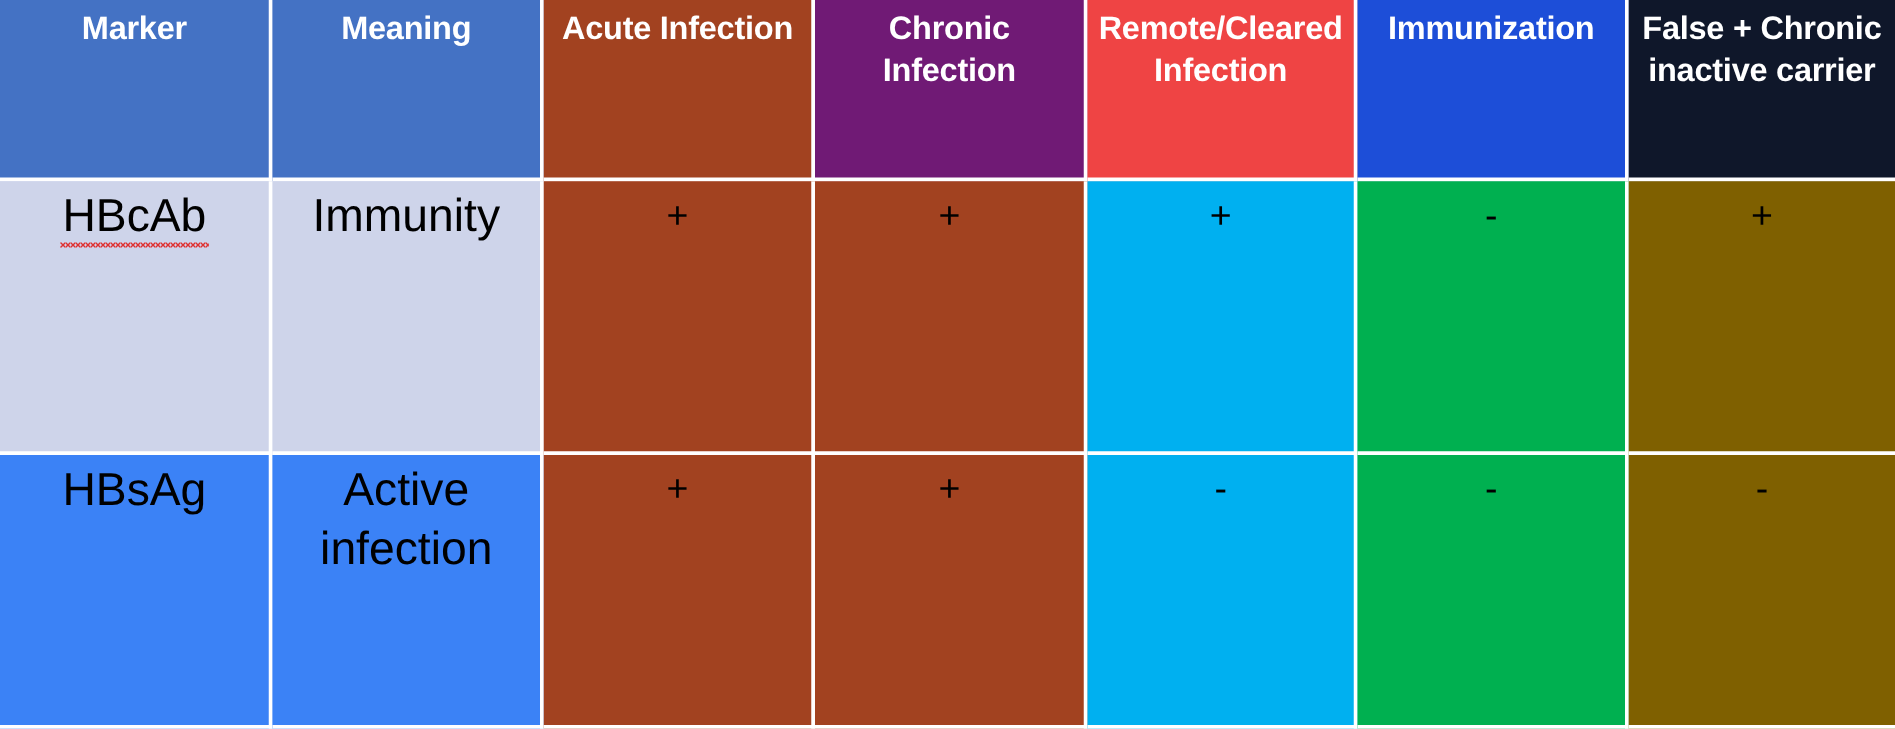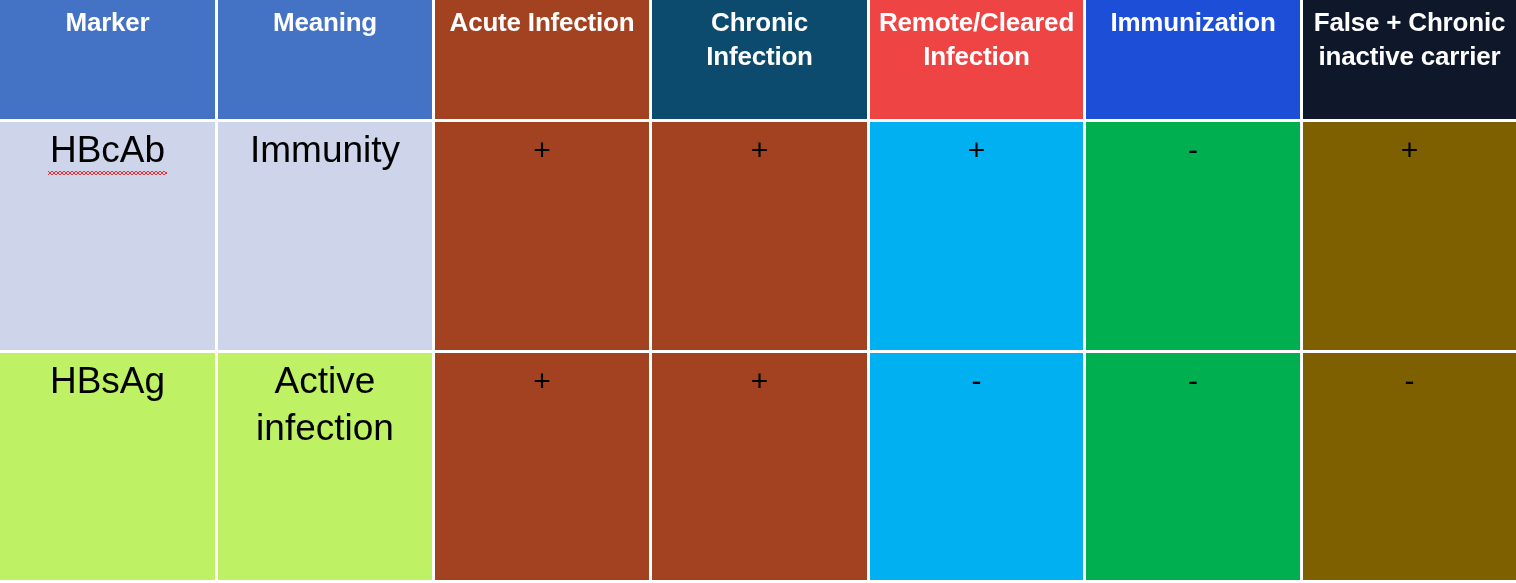--- a/index.html
+++ b/index.html
@@ -24,42 +24,42 @@
 
   #marker-table col.c-marker   { width: 218px; }
   #marker-table col.c-meaning  { width: 217px; }
   #marker-table col.c-acute    { width: 217px; }
   #marker-table col.c-chronic  { width: 218px; }
   #marker-table col.c-remote   { width: 216px; }
   #marker-table col.c-immun    { width: 217px; }
   #marker-table col.c-false    { width: 213px; }
 
   
-  thead tr { height: 122px; }
+  thead tr { height: 145px; }
 
   thead th {
     vertical-align: top;
     padding: 6px 8px 0 8px;
     margin: 0;
     color: #ffffff;
     font-weight: bold;
     font-size: 26px;
     line-height: 1.30;
     letter-spacing: -0.2px;
     text-align: center;
     box-sizing: border-box;
     border-right: 3px solid #ffffff;
     border-bottom: 3px solid #ffffff;
   }
   thead th.last { border-right: none; }
 
   
   tbody tr { height: 174px; }
   tbody tr.r-shade-a td.txtcell { background: #ced4ea; }
-  tbody tr.r-shade-b td.txtcell { background: #bef264; }
+  tbody tr.r-shade-b td.txtcell { background: #3b82f6; }
 
   tbody td {
     vertical-align: top;
     padding: 4px 8px 0 8px;
     margin: 0;
     box-sizing: border-box;
     text-align: center;
     color: #000000;
     font-weight: normal;
     font-size: 37px;
@@ -108,21 +108,21 @@
       <col class="c-remote">
       <col class="c-immun">
       <col class="c-false">
   </colgroup>
 
   <thead>
     <tr>
       <th style="background:#4472c4">Marker</th>
       <th style="background:#4472c4">Meaning</th>
       <th style="background:#a24220">Acute Infection</th>
-      <th style="background:#0c4a6e">Chronic Infection</th>
+      <th style="background:#701a75">Chronic Infection</th>
       <th style="background:#ef4444">Remote/Cleared Infection</th>
       <th style="background:#1d4ed8">Immunization</th>
       <th class="last" style="background:#0f172a">False + Chronic inactive carrier</th>
     </tr>
   </thead>
 
   <tbody>
 
     <tr class="r-shade-a">
       <td class="txtcell"><span class="misspelled">HBcAb</span></td>

